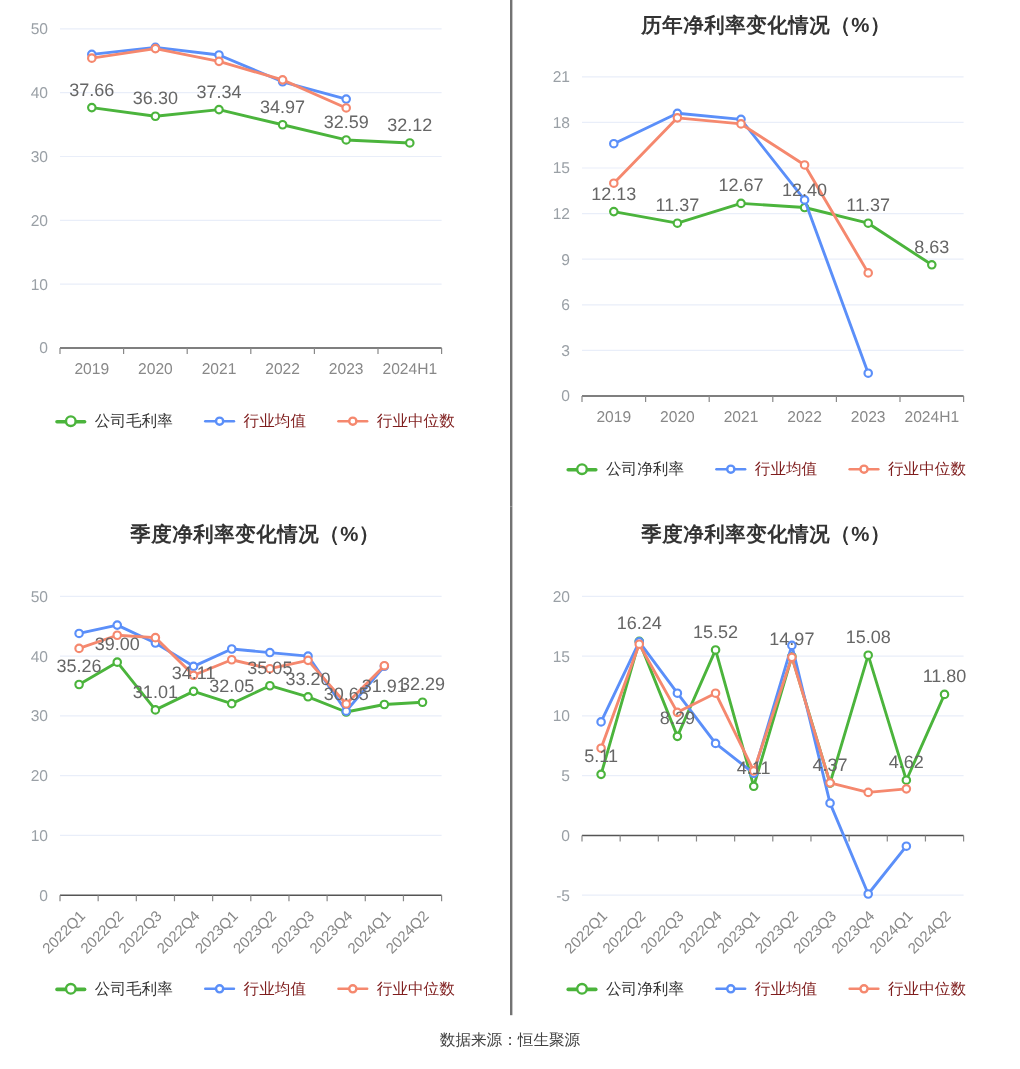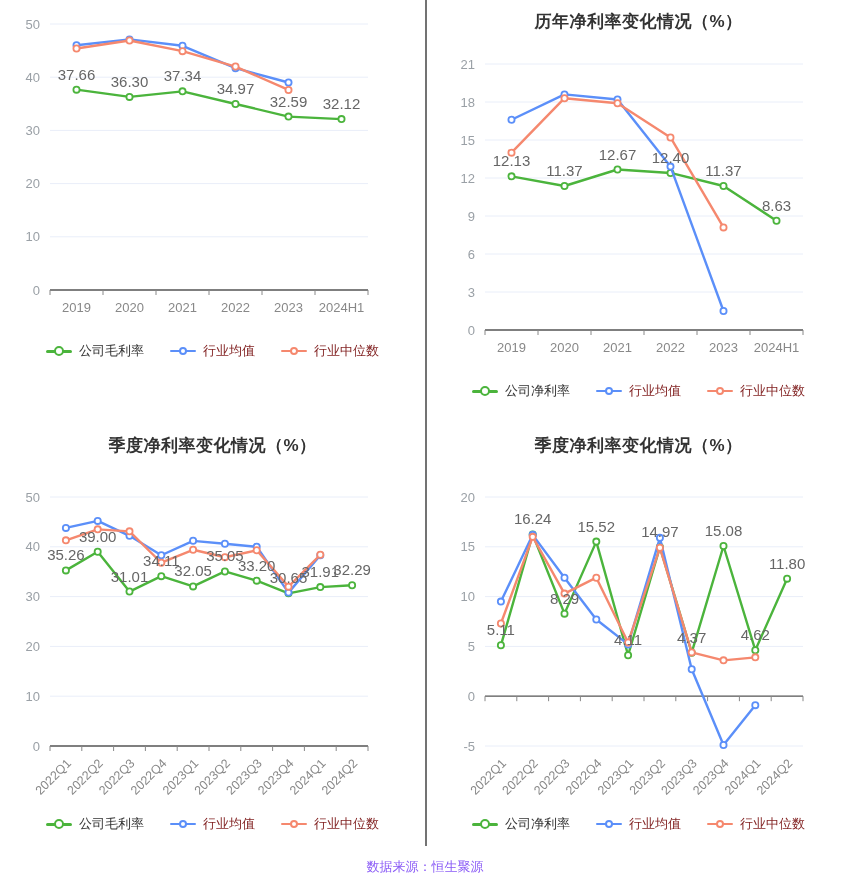--- a/index.html
+++ b/index.html
@@ -14,21 +14,21 @@
   .legend{display:flex;justify-content:center;align-items:center;gap:26px;margin-top:2px;}
   .panel.bottom .legend{margin-top:6px;}
   .legend-item{display:flex;align-items:center;gap:7px;cursor:pointer;}
   .lg-marker{position:relative;width:26px;height:11px;display:inline-block;}
   .lg-line{position:absolute;left:0;right:0;top:4.5px;height:2.4px;border-radius:2px;}
   .legend-item.primary .lg-line{height:3px;top:4px;}
   .lg-circle{position:absolute;left:50%;top:50%;transform:translate(-50%,-50%);width:8px;height:8px;border-radius:50%;background:#fff;border:2px solid #000;box-sizing:border-box;}
   .legend-item.primary .lg-circle{width:10px;height:10px;border-width:2.4px;}
   .lg-label{font-size:13px;color:#7f1d1d;}
   .legend-item.primary .lg-label{color:#333;}
-  .footer{height:45px;box-sizing:border-box;padding-top:12px;text-align:center;font-size:13px;color:#8b5cf6;}
+  .footer{height:45px;box-sizing:border-box;padding-top:12px;text-align:center;font-size:13px;color:#404040;}
 </style>
 </head>
 <body>
 
 <div class="grid">
   <section class="panel">
     <svg class="chart" width="425" height="340" viewBox="0 0 425 340">
         <text x="40" y="294.5" text-anchor="end" font-size="13" fill="#9aa0a6">0</text>
         <line x1="50" y1="236.8" x2="368" y2="236.8" stroke="#e9eef9" stroke-width="1"></line>
         <text x="40" y="241.3" text-anchor="end" font-size="13" fill="#9aa0a6">10</text>

